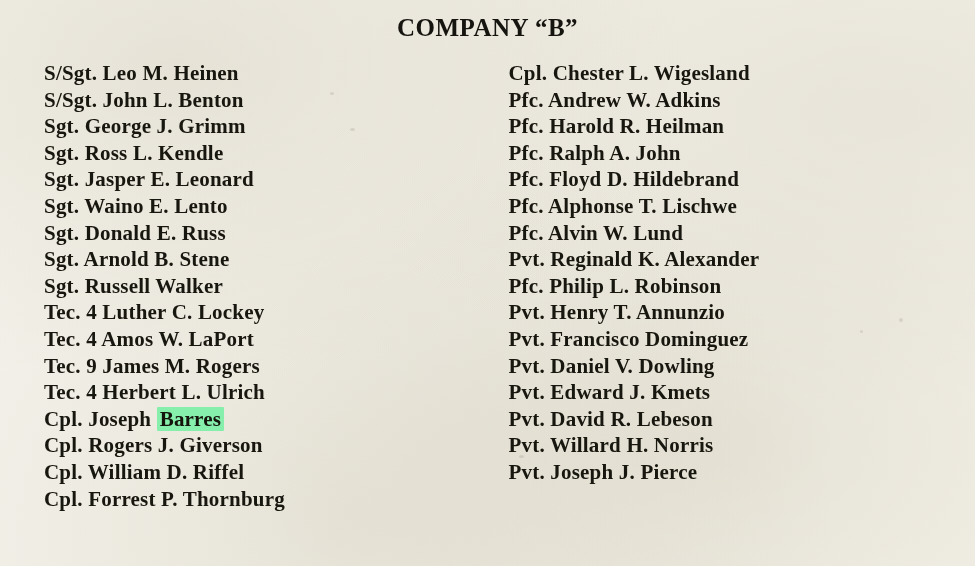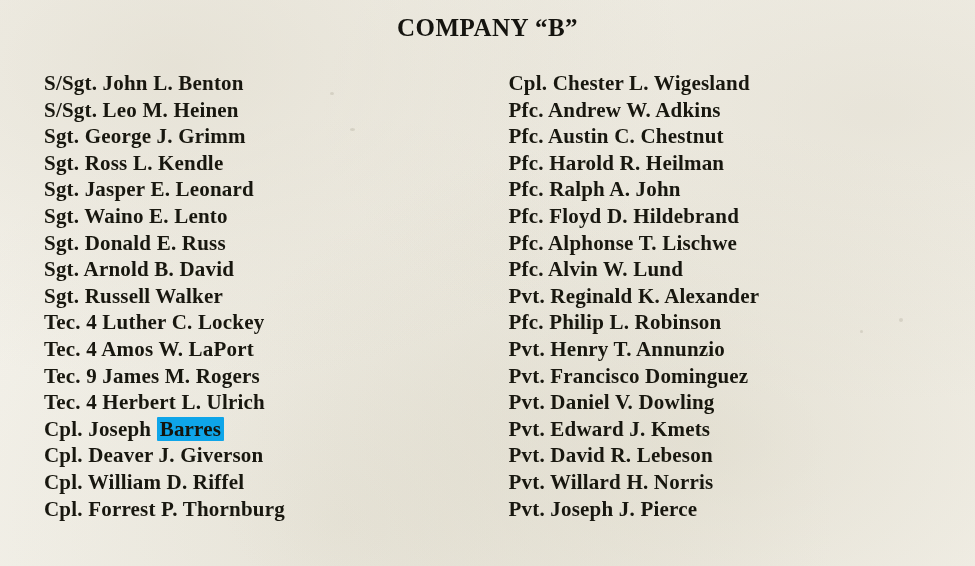--- a/index.html
+++ b/index.html
@@ -33,21 +33,21 @@
     height: 566px;
     box-sizing: border-box;
     padding: 10px 26px 6px 26px;
   }
   .page-title {
     text-align: center;
     font-family: "Liberation Serif", serif;
     font-weight: bold;
     font-size: 25px;
     letter-spacing: 0.5px;
-    margin: 4px 0 28px 0;
+    margin: 4px 0 18px 0;
     color: #15140f;
   }
   .columns {
     display: flex;
     flex-direction: row;
     gap: 0px;
     padding-left: 18px;
   }
   .column {
     width: 50%;
@@ -85,42 +85,41 @@
 <body>
 
 <div class="paper-noise"></div>
 
 <div class="page">
 
   <div class="page-title">COMPANY “B”</div>
 
   <div class="columns">
     <div class="column left">
+        <div class="roster-line"><span>S/Sgt. Leo M. Heinen</span></div>
         <div class="roster-line"><span>S/Sgt. John L. Benton</span></div>
-        <div class="roster-line"><span>S/Sgt. Leo M. Heinen</span></div>
         <div class="roster-line"><span>Sgt. George J. Grimm</span></div>
         <div class="roster-line"><span>Sgt. Ross L. Kendle</span></div>
         <div class="roster-line"><span>Sgt. Jasper E. Leonard</span></div>
         <div class="roster-line"><span>Sgt. Waino E. Lento</span></div>
         <div class="roster-line"><span>Sgt. Donald E. Russ</span></div>
-        <div class="roster-line"><span>Sgt. Arnold B. David</span></div>
+        <div class="roster-line"><span>Sgt. Arnold B. Stene</span></div>
         <div class="roster-line"><span>Sgt. Russell Walker</span></div>
         <div class="roster-line"><span>Tec. 4 Luther C. Lockey</span></div>
         <div class="roster-line"><span>Tec. 4 Amos W. LaPort</span></div>
         <div class="roster-line"><span>Tec. 9 James M. Rogers</span></div>
         <div class="roster-line"><span>Tec. 4 Herbert L. Ulrich</span></div>
-        <div class="roster-line"><span>Cpl. Joseph </span><span class="hl" style="background: #0ea5e9;">Barres</span></div>
-        <div class="roster-line"><span>Cpl. Deaver J. Giverson</span></div>
+        <div class="roster-line"><span>Cpl. Joseph </span><span class="hl" style="background: #86efac;">Barres</span></div>
+        <div class="roster-line"><span>Cpl. Rogers J. Giverson</span></div>
         <div class="roster-line"><span>Cpl. William D. Riffel</span></div>
         <div class="roster-line"><span>Cpl. Forrest P. Thornburg</span></div>
       </div>
     <div class="column right">
         <div class="roster-line"><span>Cpl. Chester L. Wigesland</span></div>
         <div class="roster-line"><span>Pfc. Andrew W. Adkins</span></div>
-        <div class="roster-line"><span>Pfc. Austin C. Chestnut</span></div>
         <div class="roster-line"><span>Pfc. Harold R. Heilman</span></div>
         <div class="roster-line"><span>Pfc. Ralph A. John</span></div>
         <div class="roster-line"><span>Pfc. Floyd D. Hildebrand</span></div>
         <div class="roster-line"><span>Pfc. Alphonse T. Lischwe</span></div>
         <div class="roster-line"><span>Pfc. Alvin W. Lund</span></div>
         <div class="roster-line"><span>Pvt. Reginald K. Alexander</span></div>
         <div class="roster-line"><span>Pfc. Philip L. Robinson</span></div>
         <div class="roster-line"><span>Pvt. Henry T. Annunzio</span></div>
         <div class="roster-line"><span>Pvt. Francisco Dominguez</span></div>
         <div class="roster-line"><span>Pvt. Daniel V. Dowling</span></div>

